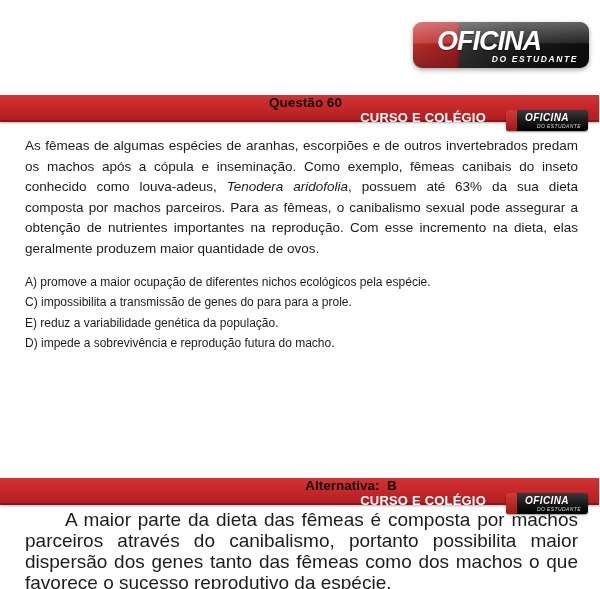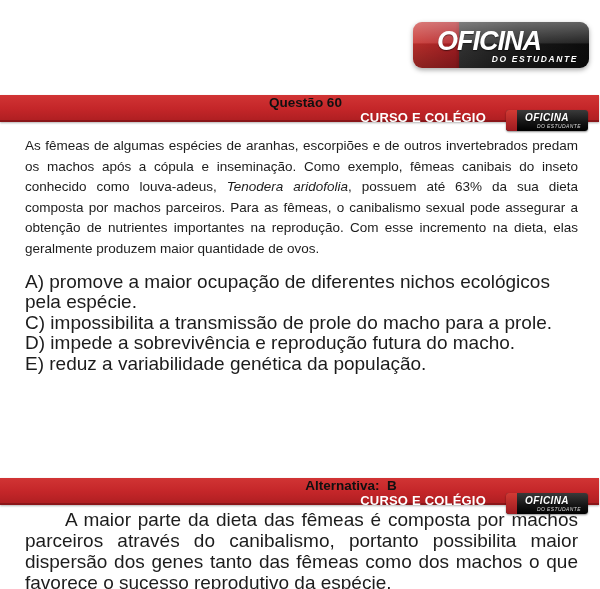--- a/index.html
+++ b/index.html
@@ -153,21 +153,21 @@
   .para {
     margin: 0 0 11px 0;
     font-size: 13.5px;
     line-height: 20.6px;
     text-align: justify;
   }
   .para i { font-style: italic; }
   .options { margin-top: 12px; }
   .option {
     margin: 0;
-    font-size: 19px;
+    font-size: 12px;
     line-height: 20.6px;
     text-align: left;
   }
 
   .explanation {
     position: absolute;
     left: 25px;
     top: 509px;
     width: 553px;
     margin: 0;
@@ -198,23 +198,23 @@
       </span>
     </span>
   </div>
 
   <div class="content">
     <p class="para"><span>As fêmeas  de algumas espécies de aranhas, escorpiões e de outros invertebrados predam os machos após a cópula e inseminação. Como exemplo, fêmeas canibais do inseto conhecido como louva-adeus, </span><i>Tenodera aridofolia</i><span>, possuem até 63% da sua dieta composta por machos parceiros. Para as fêmeas, o canibalismo sexual pode assegurar a obtenção de nutrientes importantes na reprodução. Com esse incremento na dieta, elas geralmente produzem maior quantidade de ovos.</span></p>
 
 
     <div class="options">
       <p class="option">A) promove a maior ocupação de diferentes nichos ecológicos pela espécie.</p>
-      <p class="option">C) impossibilita a transmissão de prole do macho para a prole.</p>
+      <p class="option">C) impossibilita a transmissão de genes do para para a prole.</p>
+      <p class="option">E)  reduz a variabilidade genética da população.</p>
       <p class="option">D) impede a sobrevivência e reprodução futura do macho.</p>
-      <p class="option">E)  reduz a variabilidade genética da população.</p>
     </div>
   </div>
 
   <div class="bar bar-answer">
     <span class="bar-label">Alternativa:  B</span>
     <span class="bar-right">
       <span class="bar-brand-text">CURSO E COLÉGIO</span>
       <span class="mini-logo">
         <span class="mini-red"></span>
         <span class="mini-brand">OFICINA</span>

